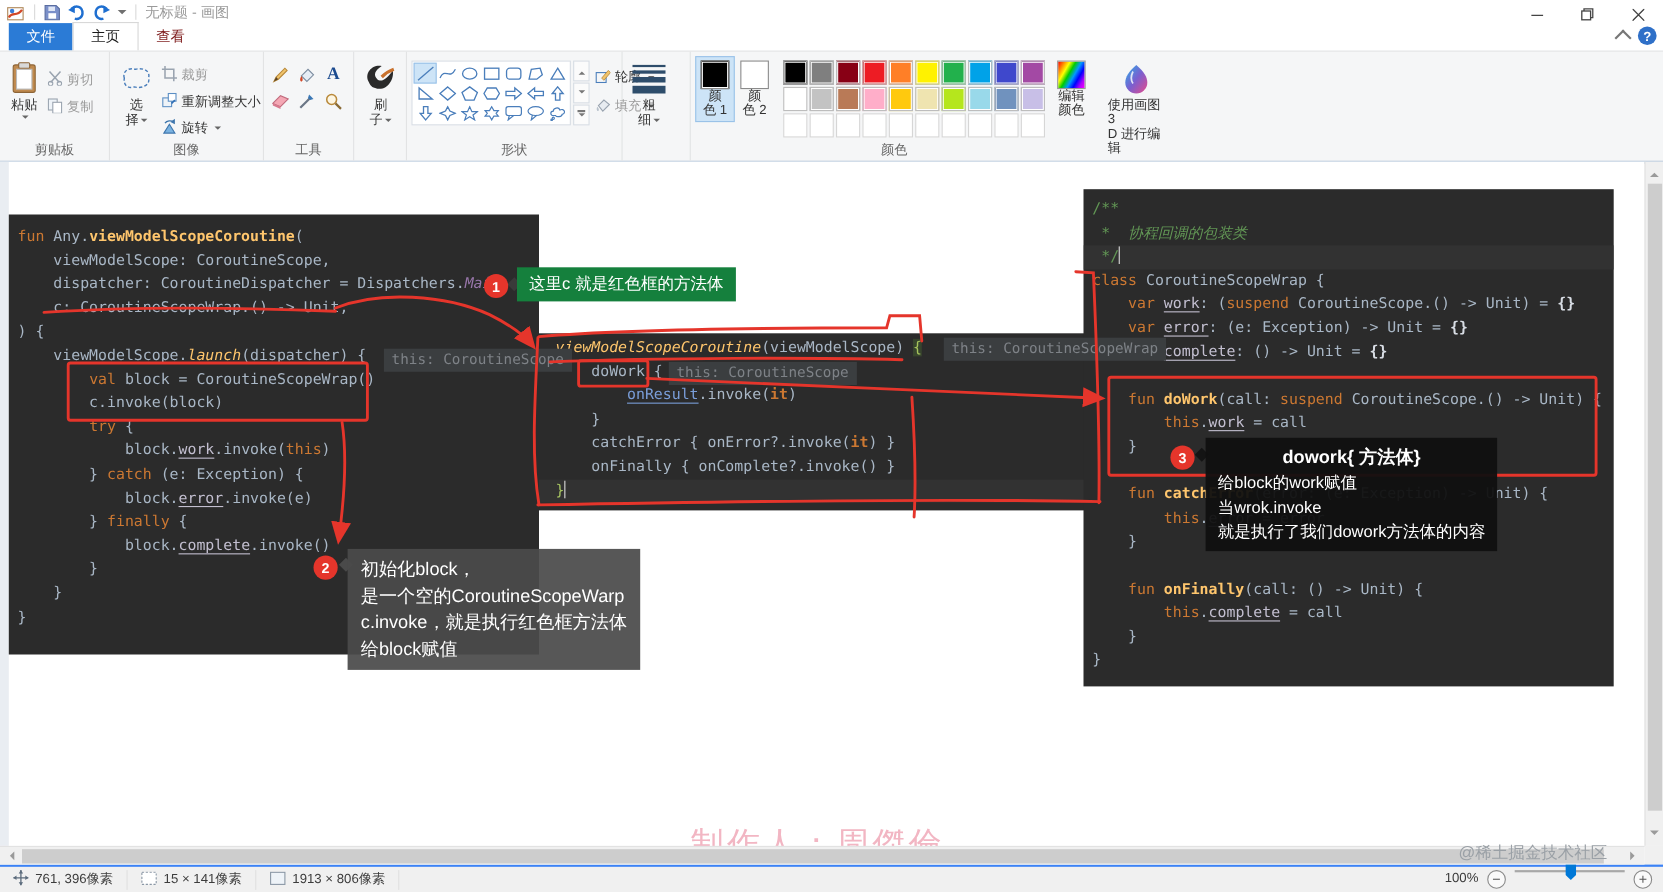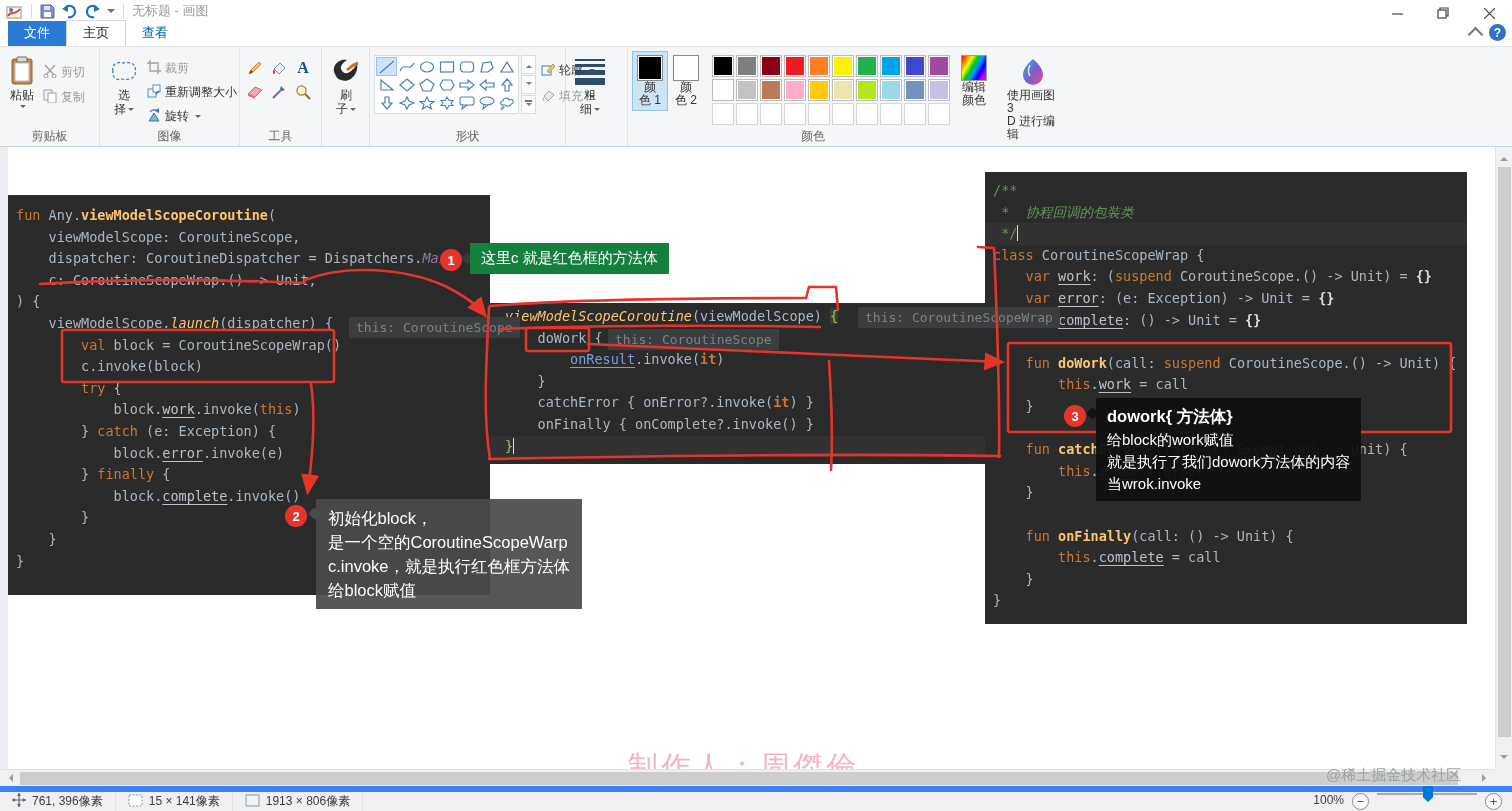--- a/index.html
+++ b/index.html
@@ -14,21 +14,21 @@
   .qat .sep{width:1px;height:14px;background:#d9d9d9;margin:0 2px;}
   .qat svg{display:block;}
   .tbar-title{margin-left:6px;color:#9a9a9a;}
   .win-controls{position:absolute;right:0;top:0;height:30px;display:flex;}
   .win-btn{width:46px;height:26px;display:flex;align-items:center;justify-content:center;}
   .dropdown-caret{width:0;height:0;border:4px solid transparent;border-top-color:#707070;margin-top:4px;}
 
   
   .tabrow{position:absolute;left:0;top:22px;width:1508px;height:24px;background:#fff;
           display:flex;align-items:flex-end;font-size:13px;}
-  .tab{padding:3px 16px 4px 16px;color:#0369a1;}
+  .tab{padding:3px 16px 4px 16px;color:#7f1d1d;}
   .tab.file{background:#2b7bd6;color:#fff;margin-left:8px;}
   .tab.active{background:#fff;border:1px solid #d8d8d8;border-bottom:none;color:#1a1a1a;}
   .tabrow-right{position:absolute;right:6px;top:24px;display:flex;align-items:center;gap:8px;}
   .chev-up{width:9px;height:9px;border-left:2px solid #777;border-top:2px solid #777;transform:rotate(45deg);margin-top:4px;}
   .help-circle{width:17px;height:17px;border-radius:50%;background:#2f70c8;color:#fff;font-size:12px;font-weight:bold;
                display:flex;align-items:center;justify-content:center;}
 
   
   .ribbon{position:absolute;left:0;top:46px;width:1512px;height:99px;background:#f5f6f7;
           border-top:1px solid #e4e5e6;border-bottom:1px solid #c9d4e2;display:flex;}
@@ -101,42 +101,42 @@
   .hintchip{position:absolute;background:#3b3e40;color:#7e8287;
             font-family:"DejaVu Sans Mono","Liberation Mono",monospace;font-size:13px;
             padding:2px 7px;height:17px;line-height:17px;}
 
   .redink{position:absolute;left:0;top:0;z-index:3;pointer-events:none;}
 
   .tip{position:absolute;color:#fff;z-index:4;}
   .tip1{left:470px;top:96px;background:#15803d;font-size:15px;padding:6px 11px;white-space:nowrap;}
   .tip2{left:316px;top:352px;background:rgba(74,74,74,0.93);font-size:16.5px;line-height:24px;padding:7px 12px;white-space:nowrap;}
   .tip3{left:1096px;top:251px;background:rgba(16,16,16,0.95);font-size:15px;line-height:22px;padding:6px 11px;white-space:nowrap;}
-  .tip3 .tipline.first{font-size:16.5px;font-weight:bold;line-height:25px;}
+  .tip3 .tipline.first{font-size:16.5px;font-weight:bold;line-height:25px;text-align:center;}
   .numcircle{position:absolute;width:22px;height:22px;border-radius:50%;background:#e5352b;color:#fff;
              font-size:13px;font-weight:bold;display:flex;align-items:center;justify-content:center;z-index:5;}
   .dia{position:absolute;width:9px;height:9px;transform:rotate(45deg);z-index:4;}
 
   .maker-mark{position:absolute;left:628px;top:600px;font-size:30px;color:#f2b6c3;letter-spacing:3px;z-index:1;}
   .juejin-mark{position:absolute;left:1326px;top:766px;font-size:15px;color:#9aa0a6;z-index:6;}
 
   
   .vscroll{position:absolute;right:0;top:147px;width:17px;height:622px;background:#f0f0f0;border-left:1px solid #e2e2e2;box-sizing:border-box;}
   .vthumb{position:absolute;left:2px;top:20px;width:13px;height:570px;background:#cdcdcd;}
   .varr{position:absolute;left:4px;width:0;height:0;border:4.5px solid transparent;}
   .varr.up{top:6px;border-bottom-color:#9a9a9a;}
   .varr.dn{bottom:6px;border-top-color:#9a9a9a;}
   .hscroll{position:absolute;left:0;top:769px;width:1495px;height:17px;background:#f0f0f0;border-top:1px solid #e2e2e2;box-sizing:border-box;z-index:2;}
   .hthumb{position:absolute;left:20px;top:2px;height:13px;width:1438px;background:#cdcdcd;}
   .harr{position:absolute;top:4px;width:0;height:0;border:4.5px solid transparent;}
   .harr.lf{left:5px;border-right-color:#9a9a9a;}
   .harr.rt{right:5px;border-left-color:#9a9a9a;}
   .corner{position:absolute;right:0;top:769px;width:17px;height:17px;background:#f0f0f0;}
 
-  .statusbar{position:absolute;left:0;top:786px;width:1512px;height:25px;background:#f0f0f0;border-top:6px solid #3b82f6;
+  .statusbar{position:absolute;left:0;top:786px;width:1512px;height:25px;background:#f0f0f0;border-top:2px solid #3b82f6;
              box-sizing:border-box;display:flex;align-items:center;font-size:12px;color:#3c3c3c;}
   .seg{display:flex;align-items:center;gap:6px;padding:0 12px;height:100%;}
   .ssep{width:1px;height:18px;background:#e0e0e0;}
   .status-right{margin-left:auto;display:flex;gap:8px;padding-right:10px;}
   .zoomcircle{width:15px;height:15px;border-radius:50%;border:1px solid #8a8a8a;color:#555;display:flex;align-items:center;justify-content:center;font-size:13px;line-height:1;background:#fafafa;}
   .ztrack{width:100px;height:2px;background:#a8a8a8;position:relative;}
   .zthumb{position:absolute;left:46px;top:-7px;width:10px;height:16px;background:#0078d7;
           clip-path:polygon(0 0,100% 0,100% 70%,50% 100%,0 70%);}
 </style>
 </head>
@@ -613,22 +613,22 @@
     <div class="tip tip2">
         <div class="tipline first">初始化block，</div>
         <div class="tipline">是一个空的CoroutineScopeWarp</div>
         <div class="tipline">c.invoke，就是执行红色框方法体</div>
         <div class="tipline">给block赋值</div>
       </div>
     <div class="dia" style="left:1088px;top:262px;background:#141414;"></div>
     <div class="tip tip3">
         <div class="tipline first">dowork{ 方法体}</div>
         <div class="tipline">给block的work赋值</div>
+        <div class="tipline">当wrok.invoke</div>
         <div class="tipline">就是执行了我们dowork方法体的内容</div>
-        <div class="tipline">当wrok.invoke</div>
       </div>
 
     <div class="numcircle" style="left:440px;top:102px;">1</div>
     <div class="numcircle" style="left:285px;top:358px;">2</div>
     <div class="numcircle" style="left:1064px;top:258px;">3</div>
 
     <div class="maker-mark">制作人：周傑倫</div>
   </div>
 
   <div class="vscroll">

